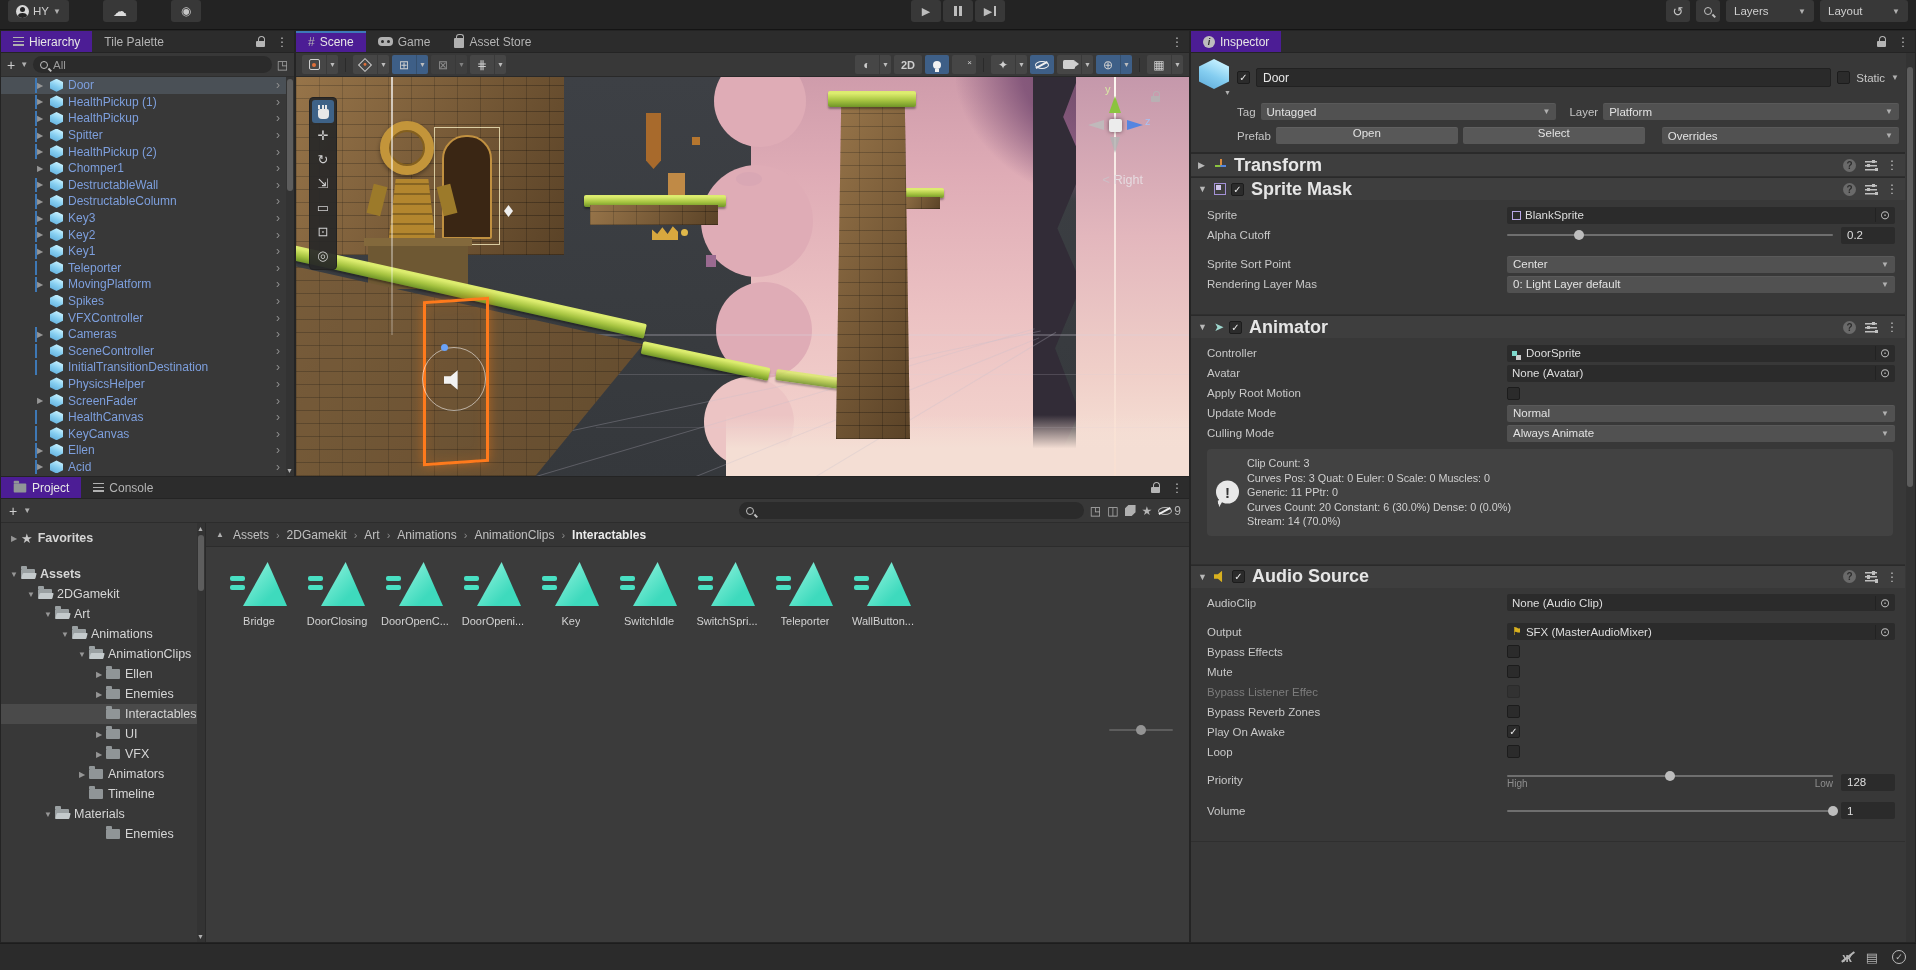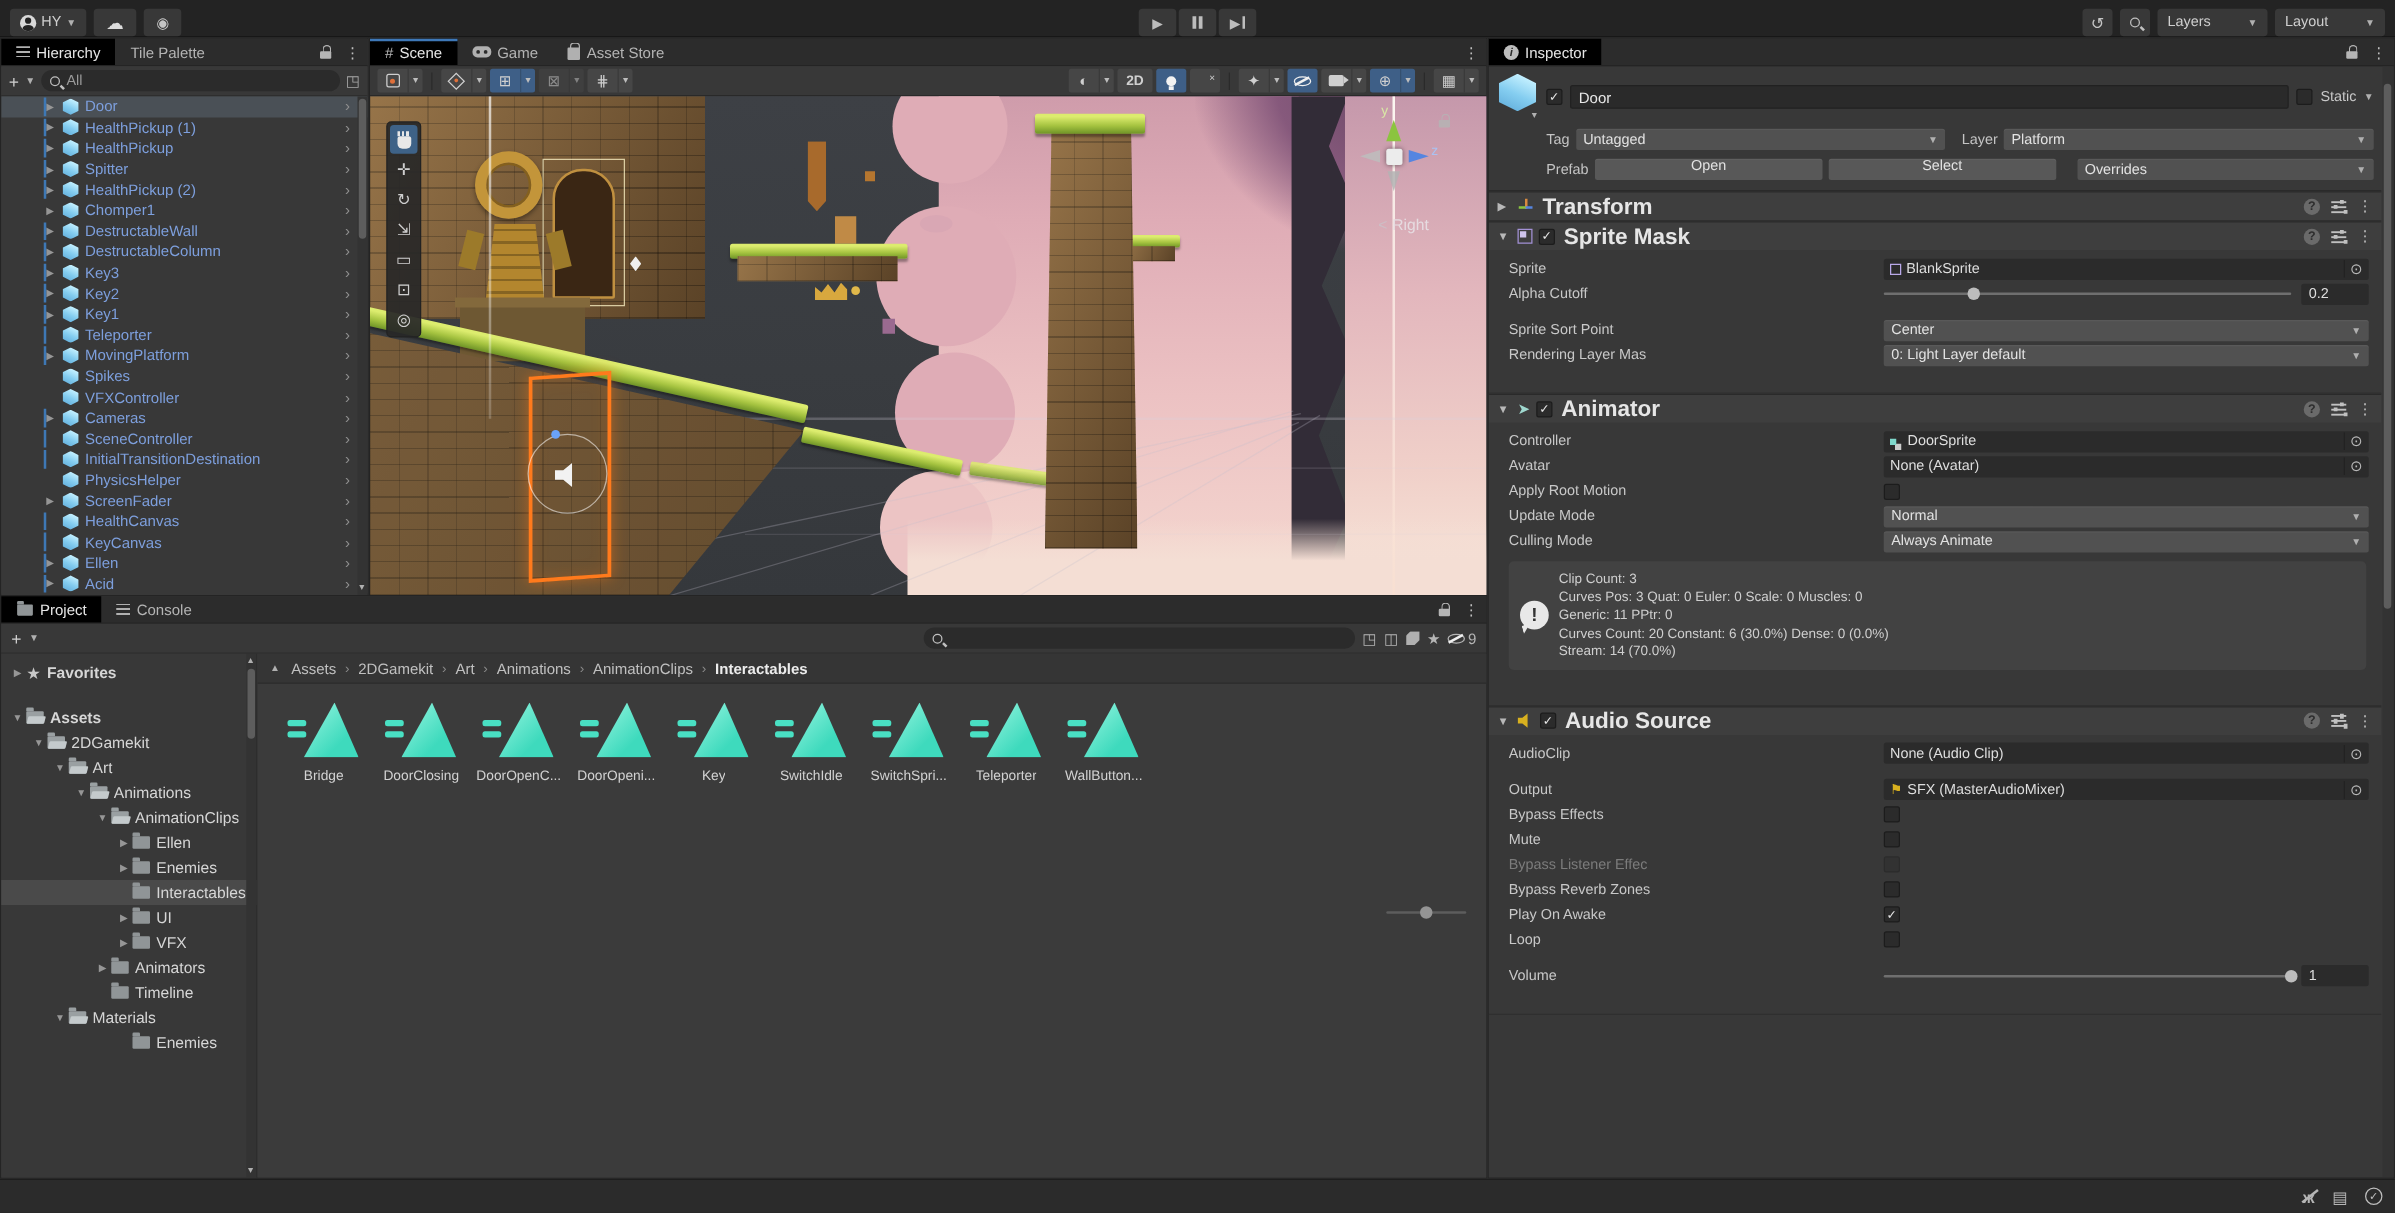--- a/index.html
+++ b/index.html
@@ -3,21 +3,21 @@
 <meta charset="utf-8">
 <style>
   * { margin:0; padding:0; box-sizing:border-box; }
   html,body { width:1916px; height:970px; overflow:hidden; background:#282828;
     font-family:"Liberation Sans", sans-serif; color:#d2d2d2; font-size:12px;
     -webkit-font-smoothing:antialiased; }
   .noselect{ user-select:none; }
 
   
   .topbar{ height:30px; background:#232323; border-bottom:1px solid #141414;
-    display:flex; align-items:flex-end; padding:0 8px; position:relative; }
+    display:flex; align-items:flex-start; padding:0 8px; position:relative;gap:28px; }
   .tb-btn{ height:22px; background:#383838; border-radius:3px; display:flex; align-items:center;
     gap:4px; padding:0 8px; margin-right:6px; color:#cfcfcf; font-size:11.5px; }
   .avatar{ width:13px; height:13px; border-radius:50%; background:#d8d8d8; position:relative; overflow:hidden;}
   .avatar::before{ content:""; position:absolute; left:4px; top:2px; width:5px; height:5px; border-radius:50%; background:#232323;}
   .avatar::after{ content:""; position:absolute; left:2px; top:8px; width:9px; height:6px; border-radius:50% 50% 0 0; background:#232323;}
   .dd{ font-size:8px; color:#b0b0b0; }
   .tb-center{ position:absolute; left:50%; transform:translateX(-50%); display:flex; gap:2px; }
   .play-btn{ width:30px; height:22px; background:#383838; border-radius:3px; display:flex;
     align-items:center; justify-content:center; color:#bdbdbd; font-size:11px; }
   .pausebars{ display:flex; gap:2px; } .pausebars i{ width:3px; height:10px; background:#bdbdbd; }
@@ -25,21 +25,21 @@
   .tb-right{ margin-left:auto; display:flex; align-items:center; gap:6px; }
   .tb-ico{ width:24px; height:22px; background:#383838; border-radius:3px; display:flex; align-items:center; justify-content:center; color:#c5c5c5; font-size:13px;}
   .mag{ width:8px; height:8px; border:1.5px solid #c0c0c0; border-radius:50%; position:relative; flex:none;}
   .mag::after{ content:""; position:absolute; left:7px; top:7px; width:4px; height:1.5px; background:#c0c0c0; transform:rotate(45deg); }
 
   
   .workspace{ position:relative; width:1916px; height:913px; }
   .panel{ position:absolute; background:#383838; border:1px solid #242424; }
   .tabbar{ height:22px; background:#2c2c2c; display:flex; align-items:stretch; border-bottom:1px solid #242424;}
   .tab{ display:flex; align-items:center; gap:5px; padding:0 12px; color:#b4b4b4; font-size:12px; position:relative;}
-  .tab.active{ background:#000000; color:#e6e6e6; }
+  .tab.active{ background:#4c1d95; color:#e6e6e6; }
   .tab.focused::before{ content:""; position:absolute; left:0; right:0; top:0; height:2px; background:#3e78b8; }
   .tabbar .spacer{ flex:1; } 
   .lockico{ width:10px; height:11px; position:relative; margin-right:10px; align-self:center;}
   .lockico::before{ content:""; position:absolute; bottom:0; left:0; width:9px; height:6px; background:#b5b5b5; border-radius:1px;}
   .lockico::after{ content:""; position:absolute; top:0; left:2px; width:5px; height:5px; border:1.5px solid #b5b5b5; border-bottom:none; border-radius:4px 4px 0 0;}
   .kebab{ color:#c0c0c0; font-size:12px; margin-right:6px; align-self:center; }
   .lines-icon{ width:11px; height:9px; background:repeating-linear-gradient(0deg,#b0b0b0 0 1.5px,transparent 1.5px 3.8px); }
   .infoc{ width:12px; height:12px; border-radius:50%; background:#bdbdbd; color:#2b2b2b; font-size:9px; font-weight:bold;
     display:flex; align-items:center; justify-content:center; font-style:italic;}
   .folder{ width:14px; height:10px; background:#909597; border-radius:1px; position:relative; flex:none;}
@@ -1103,20 +1103,37 @@
               </div>
               <div class="irow">
                 <span class="ilabel">Play On Awake</span>
                 <span class="cb on"></span>
               </div>
               <div class="irow">
                 <span class="ilabel">Loop</span>
                 <span class="cb"></span>
               </div>
               <div class="rgap"></div>
+              <div class="irow" style="align-items: flex-start; padding-top: 3px; min-height: 30px;">
+                <span class="ilabel">Priority</span>
+                <div class="slide">
+                  <div class="trackwrap">
+                    <div class="track">
+                      <span class="knob" style="left: 50%;"></span>
+                    </div>
+                    <div class="subs">
+                      <span>High</span>
+                      <span>Low</span>
+                    </div>
+                  </div>
+                  <div class="valbox">
+                    <span>128</span>
+                  </div>
+                </div>
+              </div>
               <div class="irow">
                 <span class="ilabel">Volume</span>
                 <div class="slide">
                   <div class="trackwrap">
                     <div class="track">
                       <span class="knob" style="left: 100%;"></span>
                     </div>
                   </div>
                   <div class="valbox">
                     <span>1</span>

